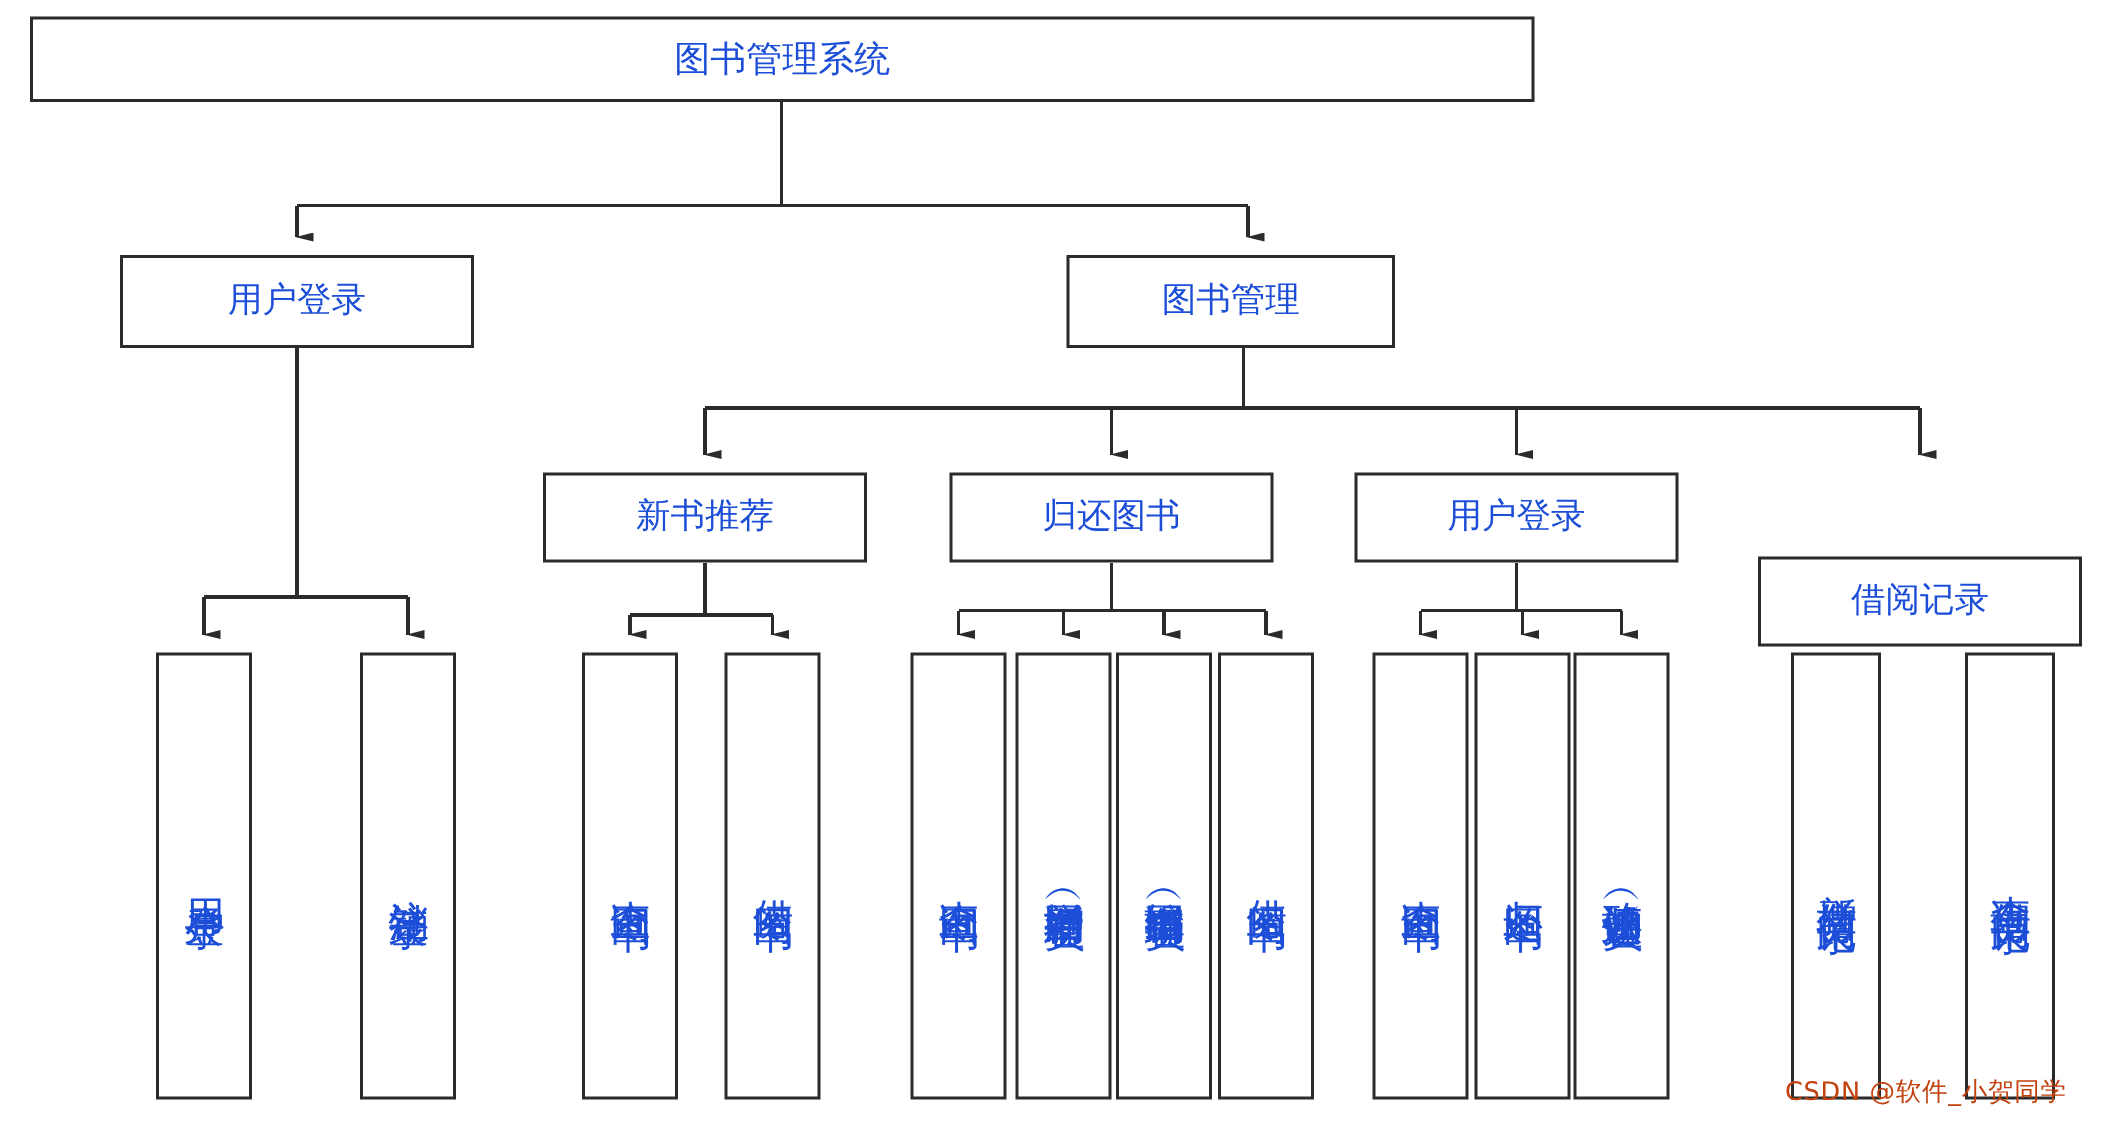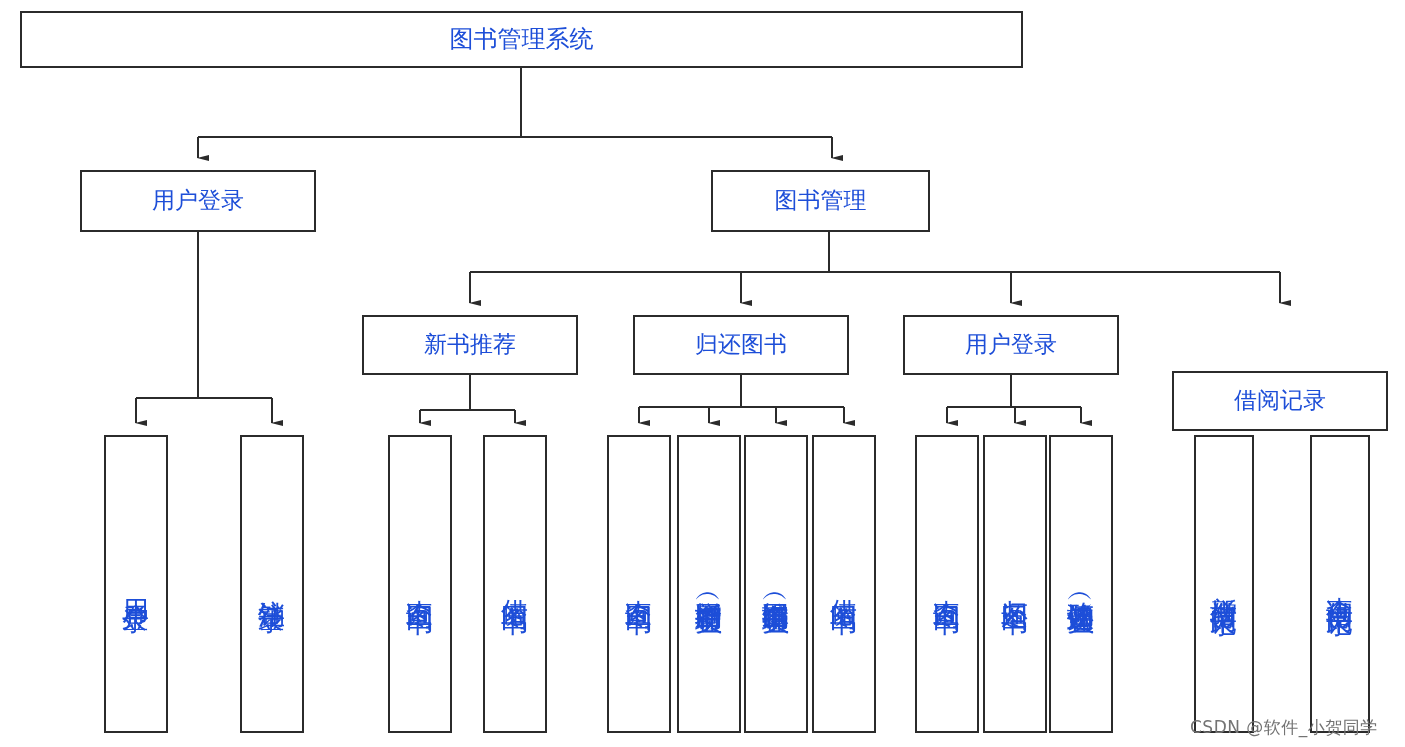--- a/index.html
+++ b/index.html
@@ -17,21 +17,21 @@
   .h-node .lbl{font-size:23px;}
   .root .lbl{font-size:24px;}
 
   
   .v-node{align-items:center;justify-content:center;padding:2px 0;}
   .v-node .lbl{writing-mode:vertical-rl;text-orientation:upright;
                font-size:27px;letter-spacing:3px;line-height:1;
                display:block;}
   .v-node.tall .lbl{font-size:27px;letter-spacing:1px;}
 
-  .watermark{position:absolute;color:#737373;font-size:17px;
+  .watermark{position:absolute;color:#c2410c;font-size:17px;
              letter-spacing:.5px;white-space:nowrap;}
 </style>
 </head>
 <body>
 
 <div id="canvas">
 
   <svg id="wires" viewBox="0 0 1405 747" xmlns="http://www.w3.org/2000/svg">
     <defs>
       <marker id="arw" markerWidth="10" markerHeight="12" refX="3" refY="11" orient="auto" markerUnits="userSpaceOnUse">

